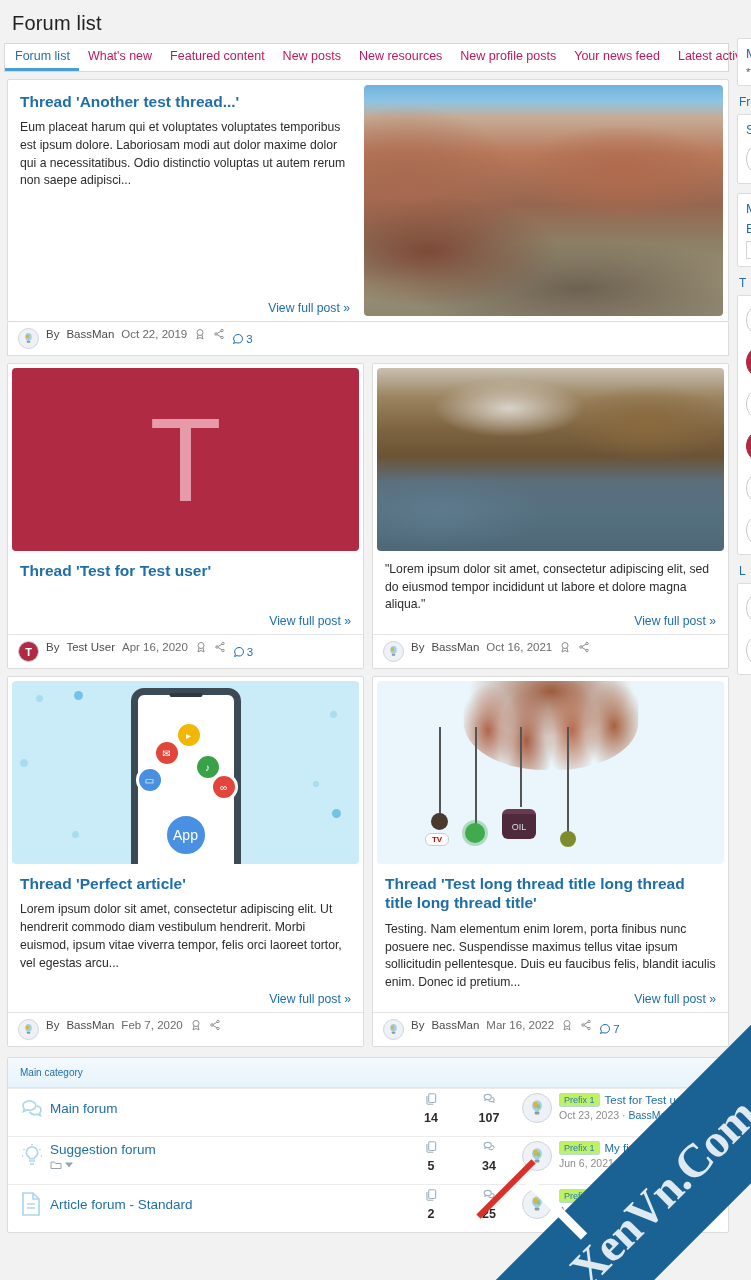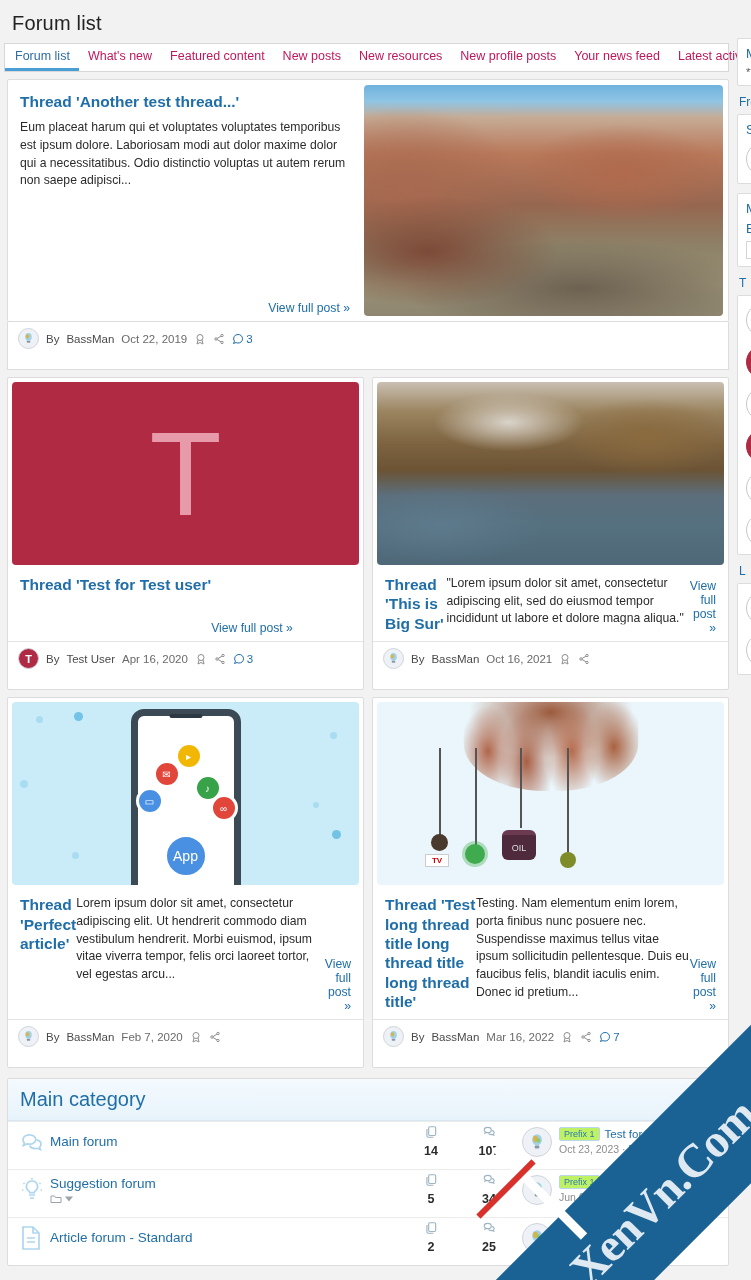--- a/index.html
+++ b/index.html
@@ -61,22 +61,22 @@
   .fsnip.faded { position: relative; }
   .fsnip.faded::after {
     content: ""; position: absolute; left: 40%; right: 0; bottom: 0; height: 17px;
     background: linear-gradient(to right, rgba(255,255,255,0), #fff 88%);
   }
   .viewfull {
     color: #1f6ea8; font-size: 12.2px; text-align: right;
     margin-top: auto; padding-bottom: 6px; cursor: pointer;
   }
   .fmeta {
-    display: flex; align-items: center; gap: 7px;
-    border-top: 1px solid #e4e4e4; padding: 6px 12px 20px 10px;
+    display: flex; gap: 7px;
+    border-top: 1px solid #e4e4e4; padding: 6px 12px 6px 10px;
     font-size: 11.5px; color: #5b5b5b;
   }
   .fmeta .who { color: #4a4a4a; }
   .fmeta .when { color: #6a6a6a; }
   .avatar {
     width: 21px; height: 21px; border-radius: 50%;
     background: #e7e9ee; border: 1px solid #cfd4dc;
     display: flex; align-items: center; justify-content: center;
     font-size: 11px; color: #fff; overflow: hidden; flex: 0 0 21px;
   }
@@ -87,21 +87,21 @@
   .cmt { color: #1f6ea8; display: inline-flex; align-items: center; gap: 2px; }
 
   
   .frow { display: flex; gap: 8px; margin: 7px 4px 0 7px; }
   .fcard {
     flex: 1; background: #fff; border: 1px solid #dcdcdc; border-radius: 2px;
     display: flex; flex-direction: column; overflow: hidden;
   }
   .fcard .thumb { height: 187px; padding: 4px 4px 0 4px; }
   .fcard .thumb .media-img { height: 100%; }
-  .fcard .body { padding: 10px 12px 0 12px; display: flex; flex-direction: row; flex: 1; }
+  .fcard .body { padding: 10px 12px 0 12px; display: flex; flex-direction: column; flex: 1; }
 
   
   .img-canyon {
     width: 100%; height: 100%;
     background:
       radial-gradient(ellipse 60% 40% at 18% 72%, #7d4a38 0%, rgba(125,74,56,0) 60%),
       radial-gradient(ellipse 48% 55% at 12% 45%, #a86a50 0%, rgba(168,106,80,0) 65%),
       radial-gradient(ellipse 40% 30% at 72% 38%, #b06a4d 0%, rgba(176,106,77,0) 70%),
       radial-gradient(ellipse 70% 30% at 60% 88%, #6d6151 0%, rgba(109,97,81,0) 70%),
       linear-gradient(to bottom, #6fb2de 0%, #8fc4e4 7%, #c6ac96 14%,
@@ -155,21 +155,21 @@
       radial-gradient(ellipse 22% 60% at 14% 62%, #b0664a 0%, rgba(176,102,74,0) 72%),
       radial-gradient(ellipse 22% 70% at 36% 72%, #a85e42 0%, rgba(168,94,66,0) 72%),
       radial-gradient(ellipse 22% 65% at 62% 62%, #b56b4c 0%, rgba(181,107,76,0) 72%),
       radial-gradient(ellipse 24% 60% at 86% 58%, #a8613f 0%, rgba(168,97,63,0) 72%),
       radial-gradient(ellipse 60% 55% at 50% 25%, #9c5a3c 0%, rgba(156,90,60,0) 78%);
     border-radius: 0 0 46% 46%;
   }
   .img-hands .str {
     position: absolute; width: 1.5px; background: #555; top: 46px;
   }
-  .img-hands .puppet { position: absolute; }
+  .img-hands .puppet { position: absolute; border-radius: 6px; }
   .img-hands .virus {
     width: 20px; height: 20px; border-radius: 50%; background: #3faa4e;
     box-shadow: 0 0 0 3px rgba(63,170,78,.35);
   }
   .img-hands .oil {
     width: 34px; height: 30px; background: #4e2a3c; border-radius: 6px;
     border-top: 5px solid #6b3a50; color:#ddd; font-size: 9px;
     display:flex;align-items:center;justify-content:center;
   }
   .img-hands .ball { width: 17px; height: 17px; border-radius: 50%; background: #4a3a2e; }
@@ -180,21 +180,21 @@
     display: flex; align-items: center; justify-content: center;
     color: #e79aaa; font-size: 118px; font-weight: 400; line-height: 1;
     font-family: "Liberation Sans", sans-serif;
   }
 
   
   .node-wrap { margin: 10px 4px 0 7px; background: #fff; border: 1px solid #dcdcdc; border-radius: 2px; overflow: hidden; }
   .node-head {
     background: linear-gradient(to bottom, #f4fafe, #e7f3fb);
     border-bottom: 1px solid #d8e6f0;
-    padding: 9px 12px; color: #1f6ea8; font-size: 20px; font-weight: normal;
+    padding: 9px 12px; color: #1f6ea8; font-size: 10px; font-weight: normal;
   }
   .node-row {
     display: flex; align-items: center; border-top: 1px solid #ececec;
     padding: 1px 10px 9px 12px; min-height: 48px;
   }
   .node-row:first-of-type { border-top: none; }
   .node-icon { width: 30px; flex: 0 0 30px; color: #b5daf0; display:flex; align-items:center; }
   .node-main { flex: 1; min-width: 0; }
   .node-title { color: #1f6ea8; font-size: 13.5px; }
   .node-sub { margin-top: 3px; color: #9aa4ab; font-size: 10px; display: flex; align-items: center; gap: 3px; }
@@ -349,21 +349,20 @@
         </div>
       </div>
 
       <div class="fcard">
         <div class="thumb">
           <div class="media-img">
               <div class="img-bigsur"></div>
             </div>
         </div>
         <div class="body">
-          <div class="ftitle">Thread 'This is Big Sur'</div>
           <div class="fsnip faded">"Lorem ipsum dolor sit amet, consectetur adipiscing elit, sed do eiusmod tempor incididunt ut labore et dolore magna aliqua."</div>
           <div class="viewfull">View full post »</div>
         </div>
         <div class="fmeta">
           <div class="avatar bulb">
             <svg class="bulb-g" viewBox="0 0 24 24">
               <ellipse cx="12" cy="9" rx="6" ry="7" fill="#9fd2e8"></ellipse>
                 <ellipse cx="10" cy="8" rx="3" ry="4" fill="#d8b24a"></ellipse>
                 <rect x="9" y="16" width="6" height="4" rx="1" fill="#8a99a8"></rect>
             </svg>

